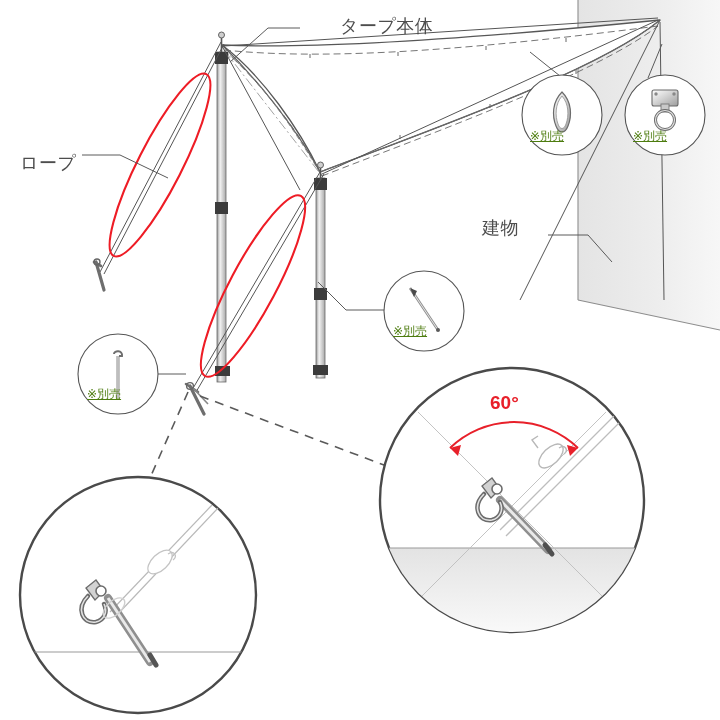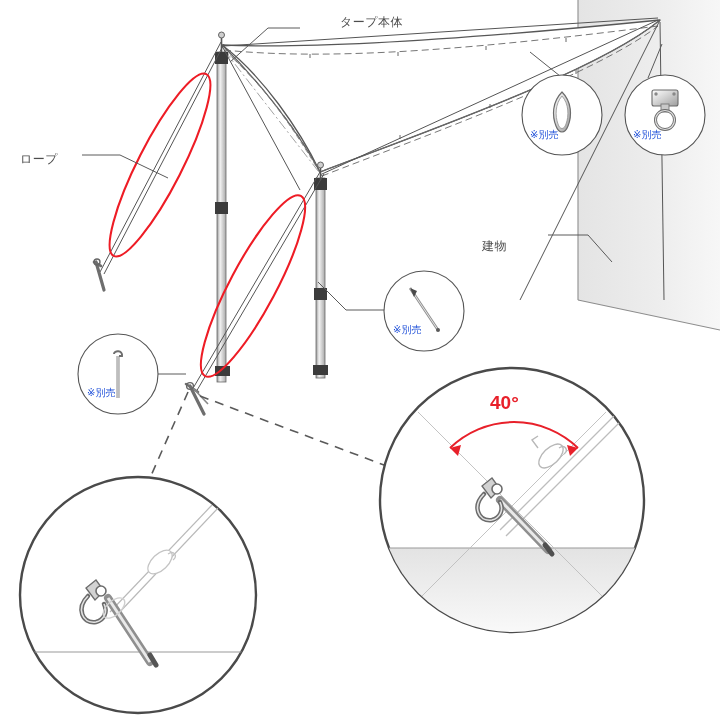--- a/index.html
+++ b/index.html
@@ -1,22 +1,22 @@
 <!DOCTYPE html>
 <html lang="ja"><head>
 <meta charset="utf-8">
 <title>tarp-setup-diagram</title>
 <style>
   html,body{margin:0;padding:0;background:#ffffff;}
   body{width:720px;height:720px;overflow:hidden;
        font-family:"Liberation Sans","DejaVu Sans",sans-serif;}
   #stage{position:relative;width:720px;height:720px;background:#fff;}
   svg.layer{position:absolute;left:0;top:0;width:720px;height:720px;overflow:visible;}
-  .lbl{position:absolute;color:#4d4d4d;font-size:12px;letter-spacing:.5px;white-space:nowrap;}
-  .lbl-sm{position:absolute;color:#1d4ed8;font-size:10px;white-space:nowrap;}
+  .lbl{position:absolute;color:#4d4d4d;font-size:18px;letter-spacing:.5px;white-space:nowrap;}
+  .lbl-sm{position:absolute;color:#4d7c0f;font-size:12px;white-space:nowrap;text-decoration:underline;}
   .lbl-ang{position:absolute;color:#e8202a;font-size:19px;font-weight:bold;white-space:nowrap;}
   .hidden-text{position:absolute;opacity:0;pointer-events:none;}
 </style>
 </head>
 <body>
 
 <div id="stage">
 
   <svg class="layer" viewBox="0 0 720 720">
     <defs>
@@ -258,24 +258,24 @@
           <path d="M450,448 A 92 92 0 0 1 578,448" fill="none" stroke="#e8202a" stroke-width="2"></path>
           <path d="M450,448 l 11,-3 l -3,11 Z" fill="#e8202a"></path>
           <path d="M578,448 l -11,-3 l 3,11 Z" fill="#e8202a"></path>
         </g>
       </g>
     </g>
   </svg>
 
   <div class="lbl" style="left:340px;top:14px;">タープ本体</div>
   <div class="lbl" style="left:20px;top:151px;">ロープ</div>
-  <div class="lbl" style="left:482px;top:238px;">建物</div>
+  <div class="lbl" style="left:482px;top:216px;">建物</div>
 
   <div class="lbl-sm" style="left:530px;top:128px;">※別売</div>
   <div class="lbl-sm" style="left:633px;top:128px;">※別売</div>
   <div class="lbl-sm" style="left:393px;top:323px;">※別売</div>
   <div class="lbl-sm" style="left:87px;top:386px;">※別売</div>
 
-  <div class="lbl-ang" style="left:490px;top:392px;">40°</div>
+  <div class="lbl-ang" style="left:490px;top:392px;">60°</div>
 
   <span class="hidden-text">stake-detail-left</span>
   <span class="hidden-text">stake-detail-right</span>
 </div>
 
 </body></html>

